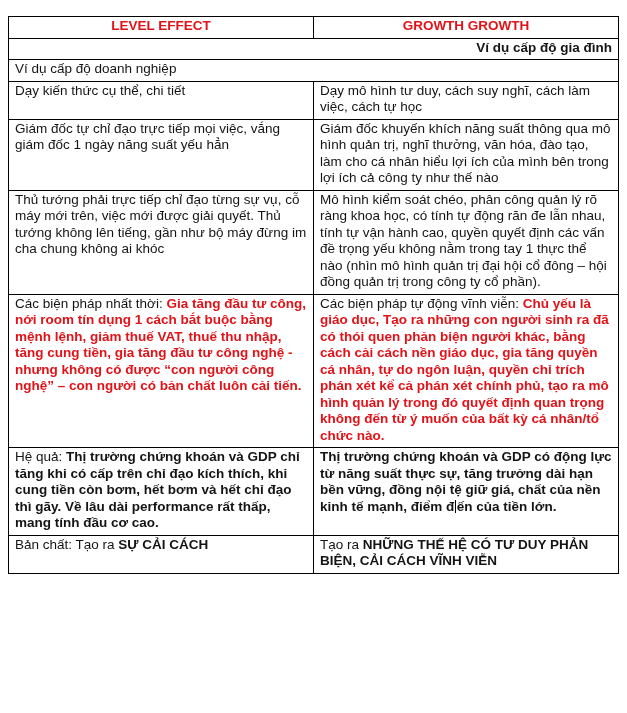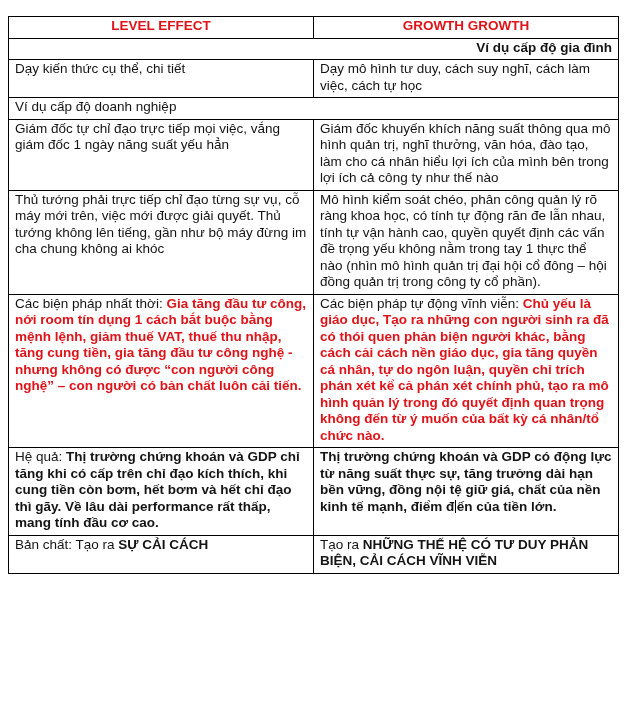--- a/index.html
+++ b/index.html
@@ -70,25 +70,25 @@
     </colgroup>
     <tbody id="table-body">
         <tr>
           <td class="hdr"><span class="b red">LEVEL EFFECT</span></td>
           <td class="hdr"><span class="b red">GROWTH GROWTH</span></td>
         </tr>
         <tr>
           <td colspan="2" class="span-center"><span class="b ">Ví dụ cấp độ gia đình</span></td>
         </tr>
         <tr>
+          <td colspan="2" class="span-left"><span class="">Ví dụ cấp độ doanh nghiệp</span></td>
+        </tr>
+        <tr>
           <td><span class="">Dạy kiến thức cụ thể, chi tiết</span></td>
           <td><span class="">Dạy mô hình tư duy, cách suy nghĩ, cách làm việc, cách tự học</span></td>
-        </tr>
-        <tr>
-          <td colspan="2" class="span-left"><span class="">Ví dụ cấp độ doanh nghiệp</span></td>
         </tr>
         <tr>
           <td><span class="">Giám đốc tự chỉ đạo trực tiếp mọi việc, vắng giám đốc 1 ngày năng suất yếu hẳn</span></td>
           <td><span class="">Giám đốc khuyến khích năng suất thông qua mô hình quản trị, nghĩ thưởng, văn hóa, đào tạo, làm cho cá nhân hiểu lợi ích của mình bên trong lợi ích cả công ty như thế nào</span></td>
         </tr>
         <tr>
           <td><span class="">Thủ tướng phải trực tiếp chỉ đạo từng sự vụ, cỗ máy mới trên, việc mới được giải quyết. Thủ tướng không lên tiếng, gần như bộ máy đừng im cha chung không ai khóc</span></td>
           <td><span class="">Mô hình kiểm soát chéo, phân công quản lý rõ ràng khoa học, có tính tự động răn đe lẫn nhau, tính tự vận hành cao, quyền quyết định các vấn đề trọng yếu không nằm trong tay 1 thực thể nào (nhìn mô hình quản trị đại hội cổ đông – hội đồng quản trị trong công ty cổ phần).</span></td>
         </tr>
         <tr>

